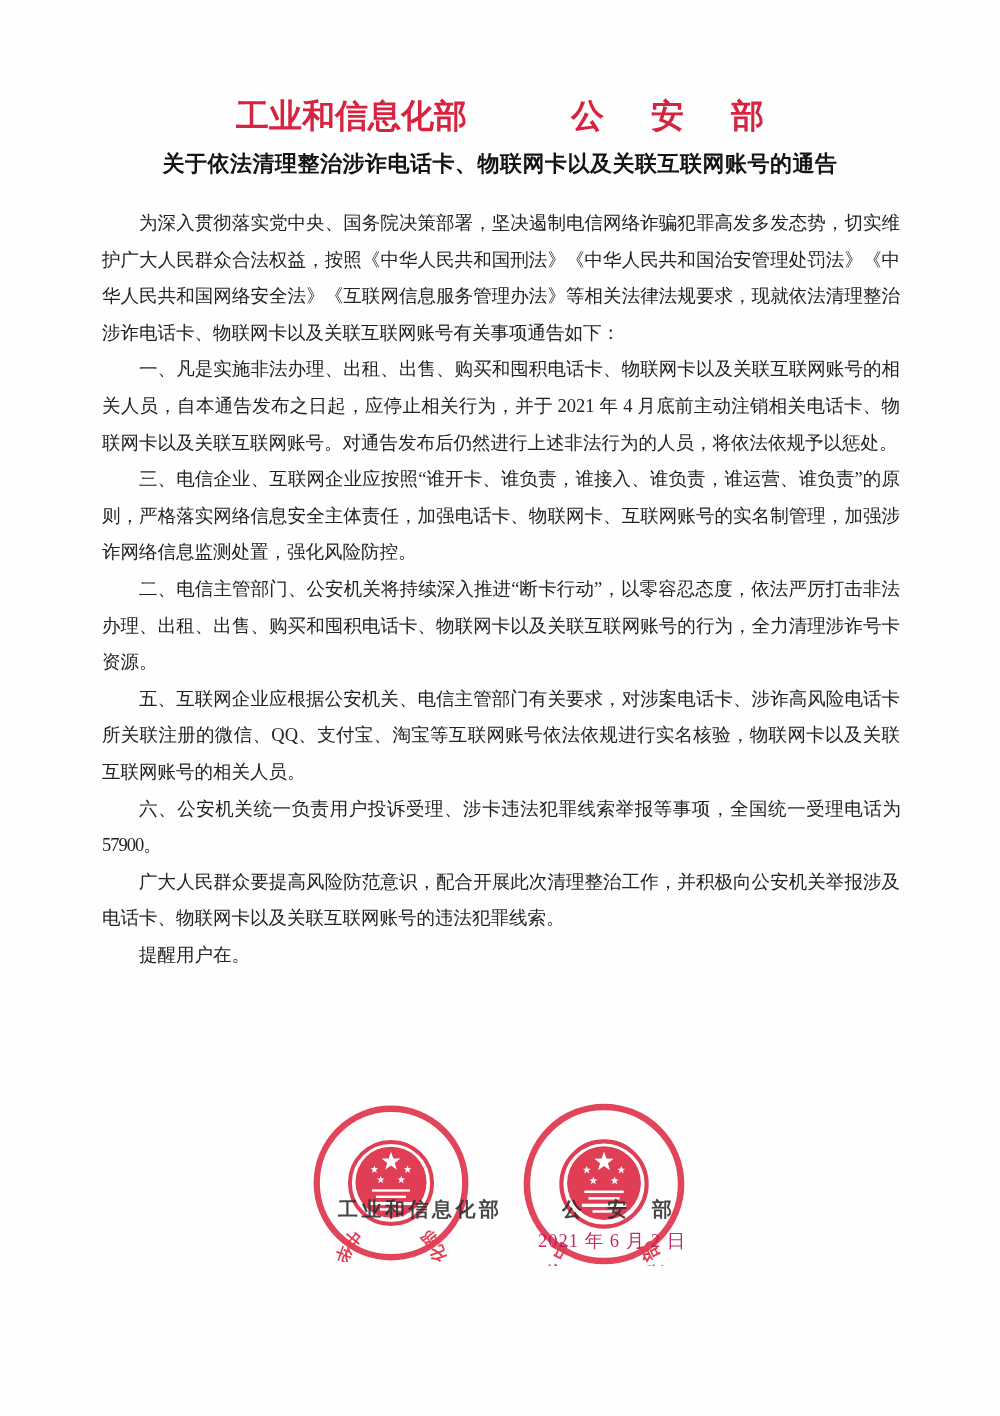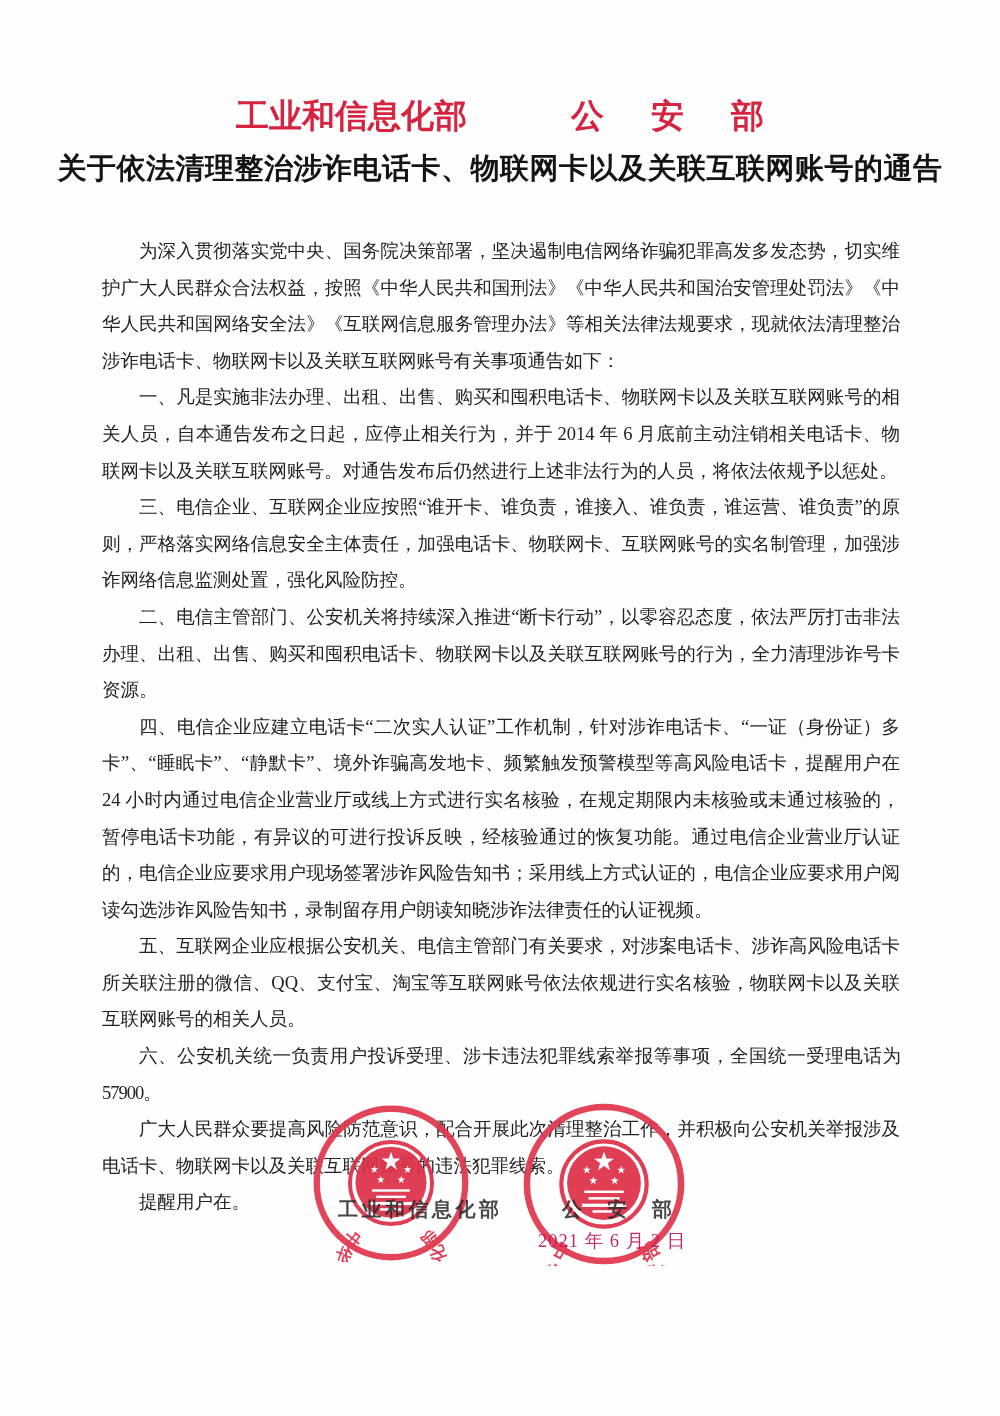--- a/index.html
+++ b/index.html
@@ -12,26 +12,26 @@
   
   .ministries{
     position:absolute;top:94px;left:0;width:100%;
     text-align:center;white-space:nowrap;
     color:#d62440;font-weight:bold;font-size:33px;
   }
   .min-right{margin-left:104px;letter-spacing:47px;margin-right:-47px;}
   
   .doc-title{
     position:absolute;top:149px;left:0;width:100%;
-    text-align:center;font-size:29px;font-weight:bold;color:#141414;
+    text-align:center;font-size:22px;font-weight:bold;color:#141414;
     letter-spacing:0.5px;
   }
   
   .body-text{
-    position:absolute;top:233px;left:102px;width:798px;
+    position:absolute;top:205px;left:102px;width:798px;
     font-size:18.5px;line-height:36.6px;color:#222222;
     text-align:justify;text-justify:inter-ideograph;
   }
   .para{margin:0;text-indent:2em;}
   .para.tight{letter-spacing:-1px;}
   
   .seal-area{position:absolute;top:1100px;left:0;width:100%;height:220px;}
   .seal{position:absolute;}
   .seal-left{left:312px;top:4px;width:158px;height:158px;}
   .seal-right{left:522px;top:2px;width:164px;height:164px;}
@@ -53,24 +53,23 @@
 <div class="page">
 
   <div class="ministries">
     <span class="min-left">工业和信息化部</span><span class="min-right">公安部</span>
   </div>
 
   <div class="doc-title">关于依法清理整治涉诈电话卡、物联网卡以及关联互联网账号的通告</div>
 
   <div class="body-text">
     <p class="para">为深入贯彻落实党中央、国务院决策部署，坚决遏制电信网络诈骗犯罪高发多发态势，切实维护广大人民群众合法权益，按照《中华人民共和国刑法》《中华人民共和国治安管理处罚法》《中华人民共和国网络安全法》《互联网信息服务管理办法》等相关法律法规要求，现就依法清理整治涉诈电话卡、物联网卡以及关联互联网账号有关事项通告如下：</p>
-    <p class="para">一、凡是实施非法办理、出租、出售、购买和囤积电话卡、物联网卡以及关联互联网账号的相关人员，自本通告发布之日起，应停止相关行为，并于 2014 年 6 月底前主动注销相关电话卡、物联网卡以及关联互联网账号。对通告发布后仍然进行上述非法行为的人员，将依法依规予以惩处。</p>
+    <p class="para">一、凡是实施非法办理、出租、出售、购买和囤积电话卡、物联网卡以及关联互联网账号的相关人员，自本通告发布之日起，应停止相关行为，并于 2021 年 4 月底前主动注销相关电话卡、物联网卡以及关联互联网账号。对通告发布后仍然进行上述非法行为的人员，将依法依规予以惩处。</p>
     <p class="para">三、电信企业、互联网企业应按照“谁开卡、谁负责，谁接入、谁负责，谁运营、谁负责”的原则，严格落实网络信息安全主体责任，加强电话卡、物联网卡、互联网账号的实名制管理，加强涉诈网络信息监测处置，强化风险防控。</p>
     <p class="para">二、电信主管部门、公安机关将持续深入推进“断卡行动”，以零容忍态度，依法严厉打击非法办理、出租、出售、购买和囤积电话卡、物联网卡以及关联互联网账号的行为，全力清理涉诈号卡资源。</p>
-    <p class="para">四、电信企业应建立电话卡“二次实人认证”工作机制，针对涉诈电话卡、“一证（身份证）多卡”、“睡眠卡”、“静默卡”、境外诈骗高发地卡、频繁触发预警模型等高风险电话卡，提醒用户在 24 小时内通过电信企业营业厅或线上方式进行实名核验，在规定期限内未核验或未通过核验的，暂停电话卡功能，有异议的可进行投诉反映，经核验通过的恢复功能。通过电信企业营业厅认证的，电信企业应要求用户现场签署涉诈风险告知书；采用线上方式认证的，电信企业应要求用户阅读勾选涉诈风险告知书，录制留存用户朗读知晓涉诈法律责任的认证视频。</p>
     <p class="para">五、互联网企业应根据公安机关、电信主管部门有关要求，对涉案电话卡、涉诈高风险电话卡所关联注册的微信、QQ、支付宝、淘宝等互联网账号依法依规进行实名核验，物联网卡以及关联互联网账号的相关人员。</p>
     <p class="para tight">六、公安机关统一负责用户投诉受理、涉卡违法犯罪线索举报等事项，全国统一受理电话为 57900。</p>
     <p class="para">广大人民群众要提高风险防范意识，配合开展此次清理整治工作，并积极向公安机关举报涉及电话卡、物联网卡以及关联互联网账号的违法犯罪线索。</p>
     <p class="para">提醒用户在。</p>
   </div>
 
   <div class="seal-area">
 
     <div class="seal seal-left">
       <svg viewBox="0 0 200 200">

